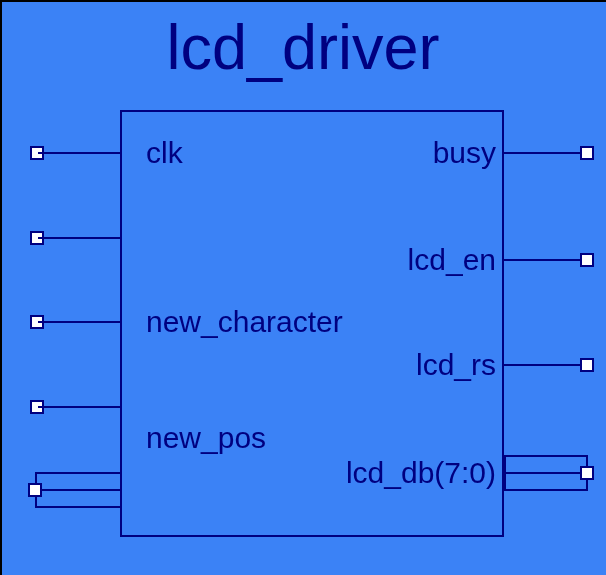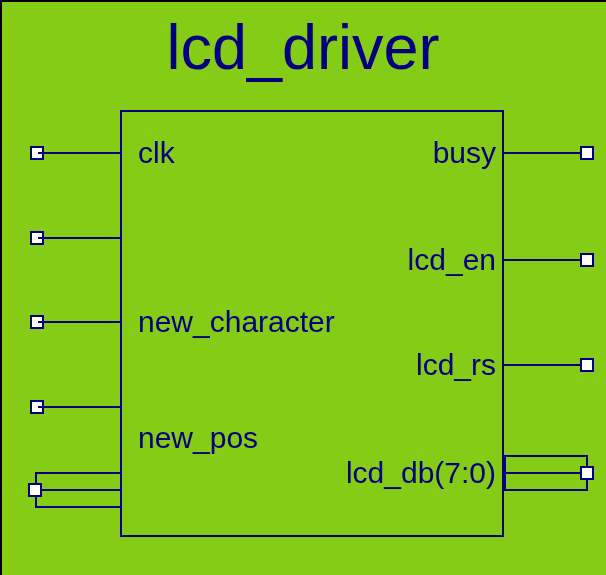--- a/index.html
+++ b/index.html
@@ -9,21 +9,21 @@
     background: #ffffff;
   }
   body {
     font-family: "Liberation Sans", sans-serif;
   }
 
   #symbol-canvas {
     position: relative;
     width: 606px;
     height: 575px;
-    background: #84cc16;
+    background: #3b82f6;
     overflow: hidden;
   }
 
   
   .frame-line-top {
     position: absolute;
     left: 0;
     top: 0;
     width: 606px;
     height: 2px;
@@ -99,21 +99,21 @@
 
   
   .port-label {
     position: absolute;
     font-size: 30px;
     line-height: 30px;
     color: #000080;
     white-space: nowrap;
   }
   .port-label.left {
-    left: 138px;
+    left: 146px;
     text-align: left;
   }
   .port-label.right {
     right: 110px;
     text-align: right;
   }
 </style>
 </head>
 <body>
 

